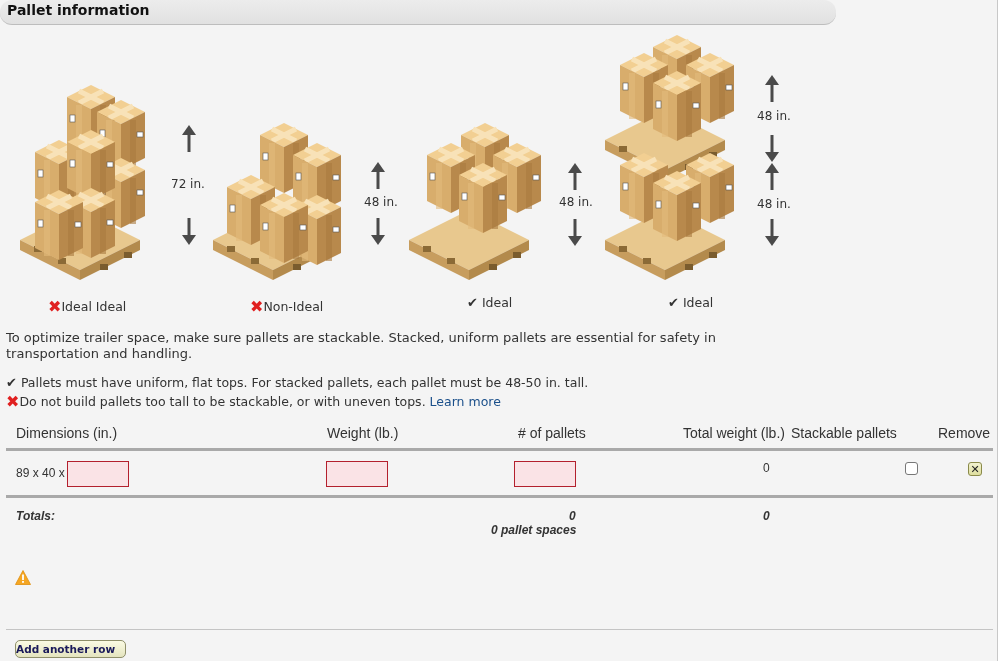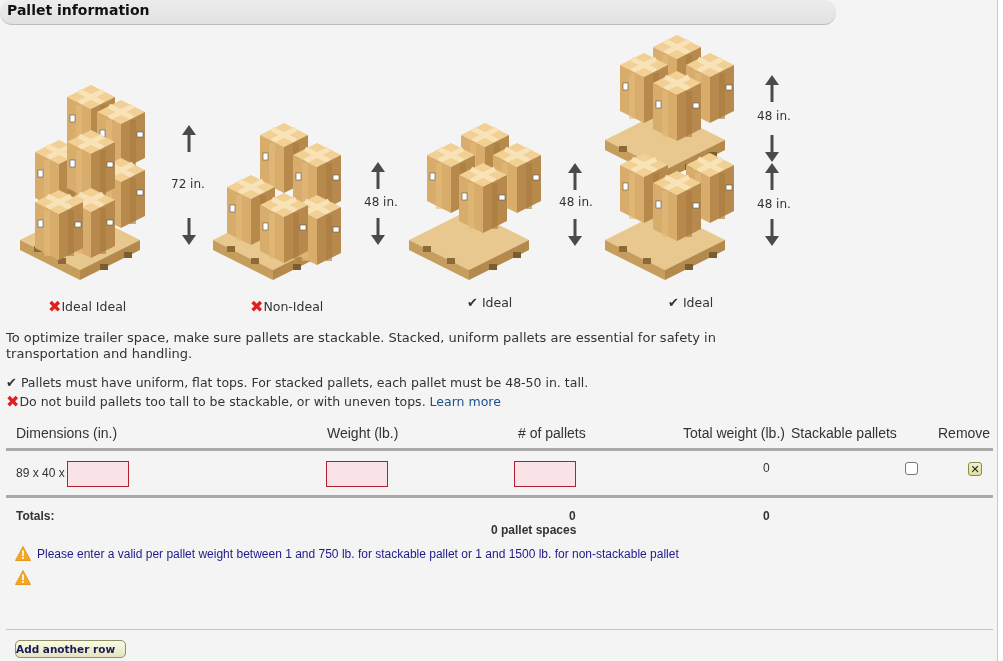--- a/index.html
+++ b/index.html
@@ -19,21 +19,21 @@
 
   .intro { position: absolute; left: 6px; top: 330px; width: 800px; font-size: 13px; line-height: 15.5px; color: #333; }
   .rule-line { position: absolute; left: 6px; font-size: 12.5px; color: #333; white-space: nowrap; }
   .learn-more { color: #1a4f8a; text-decoration: none; cursor: pointer; }
 
   .th { position: absolute; top: 425px; font-family: "Liberation Sans", sans-serif; font-size: 14px; color: #333; white-space: nowrap; }
   .hr { position: absolute; left: 6px; width: 987px; height: 3px; background: #a9a9a9; }
   .hr-thin { position: absolute; left: 6px; width: 987px; height: 1px; background: #c4c4c4; }
 
   .cell { position: absolute; font-family: "Liberation Sans", sans-serif; font-size: 12px; color: #333; white-space: nowrap; }
-  .bold { font-weight: bold; }
+  .bold { font-weight: bold; font-style: italic; }
   .err-input { position: absolute; height: 26px; width: 62px; background: #fae3e6; border: 1px solid #b3202d; outline: none; }
 
   .checkbox { position: absolute; width: 13px; height: 13px; border: 1px solid #777; border-radius: 3px; background: #fff; cursor: pointer; }
   .remove-btn { position: absolute; width: 14px; height: 14px; border: 1px solid #8a8a4a; border-radius: 3px; background: linear-gradient(#f2f2d0, #dede9e); font-size: 11px; line-height: 12px; text-align: center; color: #222; cursor: pointer; font-family: "Liberation Sans", sans-serif; }
 
   .warn { position: absolute; left: 15px; font-family: "Liberation Sans", sans-serif; font-size: 12px; color: #1d1a8c; white-space: nowrap; }
   .warn svg { vertical-align: -3px; margin-right: 6px; }
 
   .add-row-btn { position: absolute; left: 15px; top: 640px; width: 111px; height: 18px; border: 1px solid #8f8f6a; border-radius: 5px; background: linear-gradient(#fbfbe4, #e4e4bf); font-family: "DejaVu Sans", sans-serif; font-size: 10.5px; font-weight: bold; color: #1a1a5a; line-height: 16px; cursor: pointer; }
 </style>
@@ -174,27 +174,20 @@
     <div class="remove-btn" style="left:968px;top:462px"><span>✕</span></div>
   </div>
 
   <div class="hr" style="top:495px"></div>
 
   <span class="cell bold" style="left:16px;top:509px">Totals:</span>
   <span class="cell bold" style="left:569px;top:509px">0</span>
   <span class="cell bold" style="left:491px;top:523px">0 pallet spaces</span>
   <span class="cell bold" style="left:763px;top:509px">0</span>
 
-  <div class="warn" style="top:546px">
-    <svg width="16" height="15" viewBox="0 0 16 15">
-        <polygon points="8,0.5 15.5,14.5 0.5,14.5" fill="#f5a623" stroke="#e08e0b" stroke-width="0.8"></polygon>
-        <rect x="7.1" y="4.5" width="1.8" height="5.5" fill="#fff"></rect>
-        <rect x="7.1" y="11" width="1.8" height="1.8" fill="#fff"></rect>
-      </svg><span>Please enter a valid per pallet weight between 1 and 750 lb. for stackable pallet or 1 and 1500 lb. for non-stackable pallet</span>
-  </div>
   <div class="warn" style="top:570px">
     <svg width="16" height="15" viewBox="0 0 16 15">
         <polygon points="8,0.5 15.5,14.5 0.5,14.5" fill="#f5a623" stroke="#e08e0b" stroke-width="0.8"></polygon>
         <rect x="7.1" y="4.5" width="1.8" height="5.5" fill="#fff"></rect>
         <rect x="7.1" y="11" width="1.8" height="1.8" fill="#fff"></rect>
       </svg>
   </div>
 
   <div class="hr-thin" style="top:629px"></div>
 

